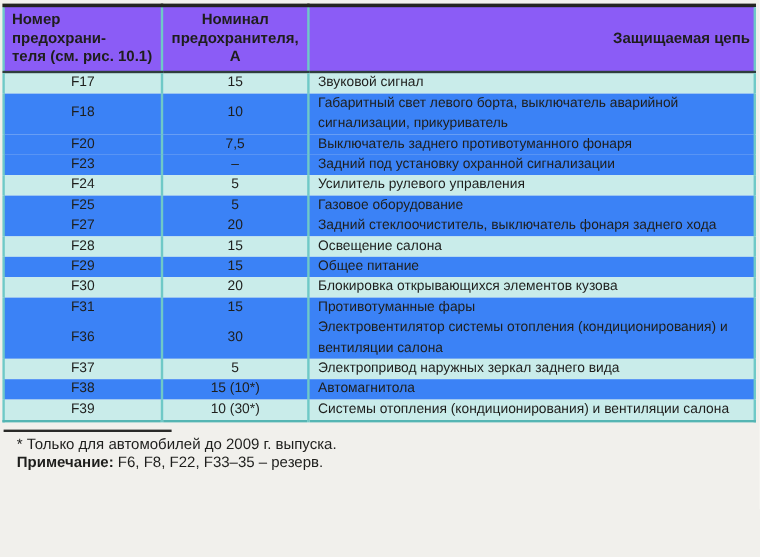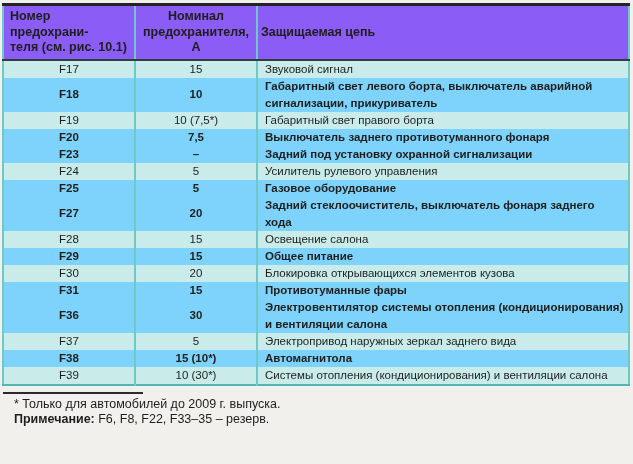--- a/index.html
+++ b/index.html
@@ -45,29 +45,29 @@
   }
   th.h1 {
     text-align: left;
     padding-left: 6px;
     border-right: 2px solid #6fc9c7;
   }
   th.h2 {
     border-right: 2px solid #6fc9c7;
     margin-top: 14px;
   }
-  th.h3 { text-align: left; }
+  th.h3 { text-align: right; }
   td {
     font-size: 11.5px;
     line-height: 17px;
     vertical-align: middle;
     padding: 0;
   }
   tr.cyan  { background: #c9ecea; }
-  tr.white { background: #7dd3fc; font-weight: bold; }
+  tr.white { background: #3b82f6; }
   td.col1, td.col2 {
     text-align: center;
     border-right: 2px solid #6fc9c7;
   }
   td.col3 { padding: 0 4px 0 7px; }
   .footnote-rule {
     width: 140px;
     height: 0;
     border-top: 2px solid #2a2a28;
     margin: 6px 0 3px 3px;
@@ -102,25 +102,20 @@
     <tbody>
         <tr class="row cyan">
     <td class="col1">F17</td>
     <td class="col2">15</td>
     <td class="col3">Звуковой сигнал</td>
   </tr>
         <tr class="row white">
     <td class="col1">F18</td>
     <td class="col2">10</td>
     <td class="col3">Габаритный свет левого борта, выключатель аварийной сигнализации, прикуриватель</td>
-  </tr>
-        <tr class="row cyan">
-    <td class="col1">F19</td>
-    <td class="col2">10 (7,5*)</td>
-    <td class="col3">Габаритный свет правого борта</td>
   </tr>
         <tr class="row white">
     <td class="col1">F20</td>
     <td class="col2">7,5</td>
     <td class="col3">Выключатель заднего противотуманного фонаря</td>
   </tr>
         <tr class="row white">
     <td class="col1">F23</td>
     <td class="col2">–</td>
     <td class="col3">Задний под установку охранной сигнализации</td>

